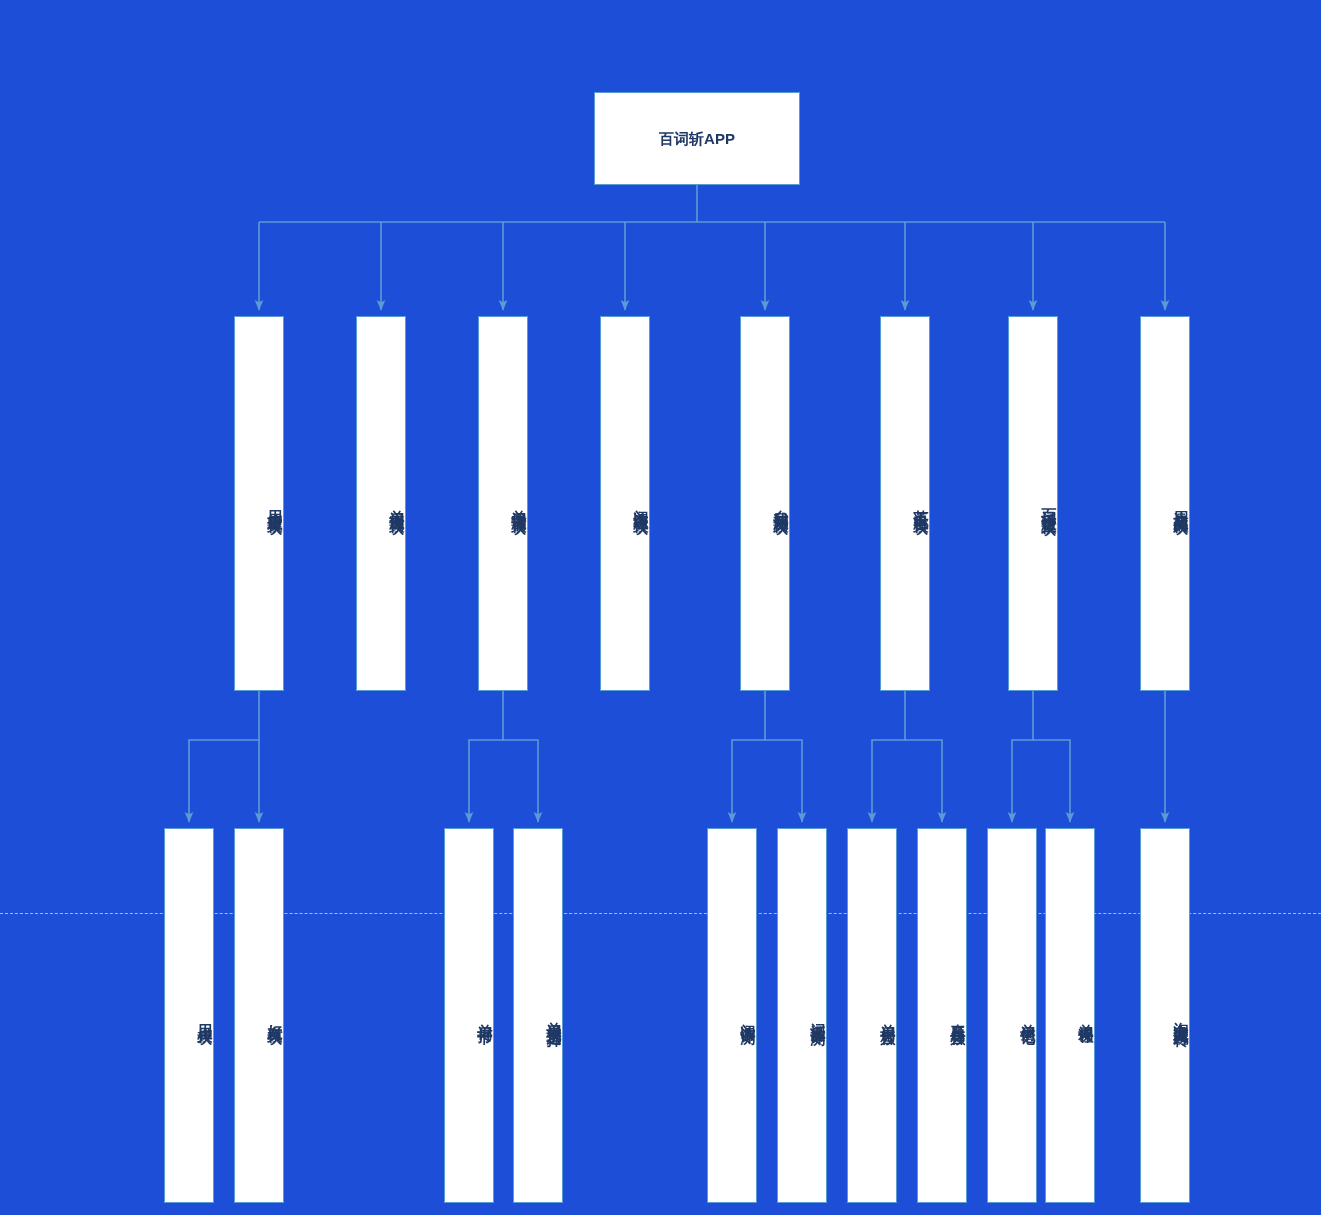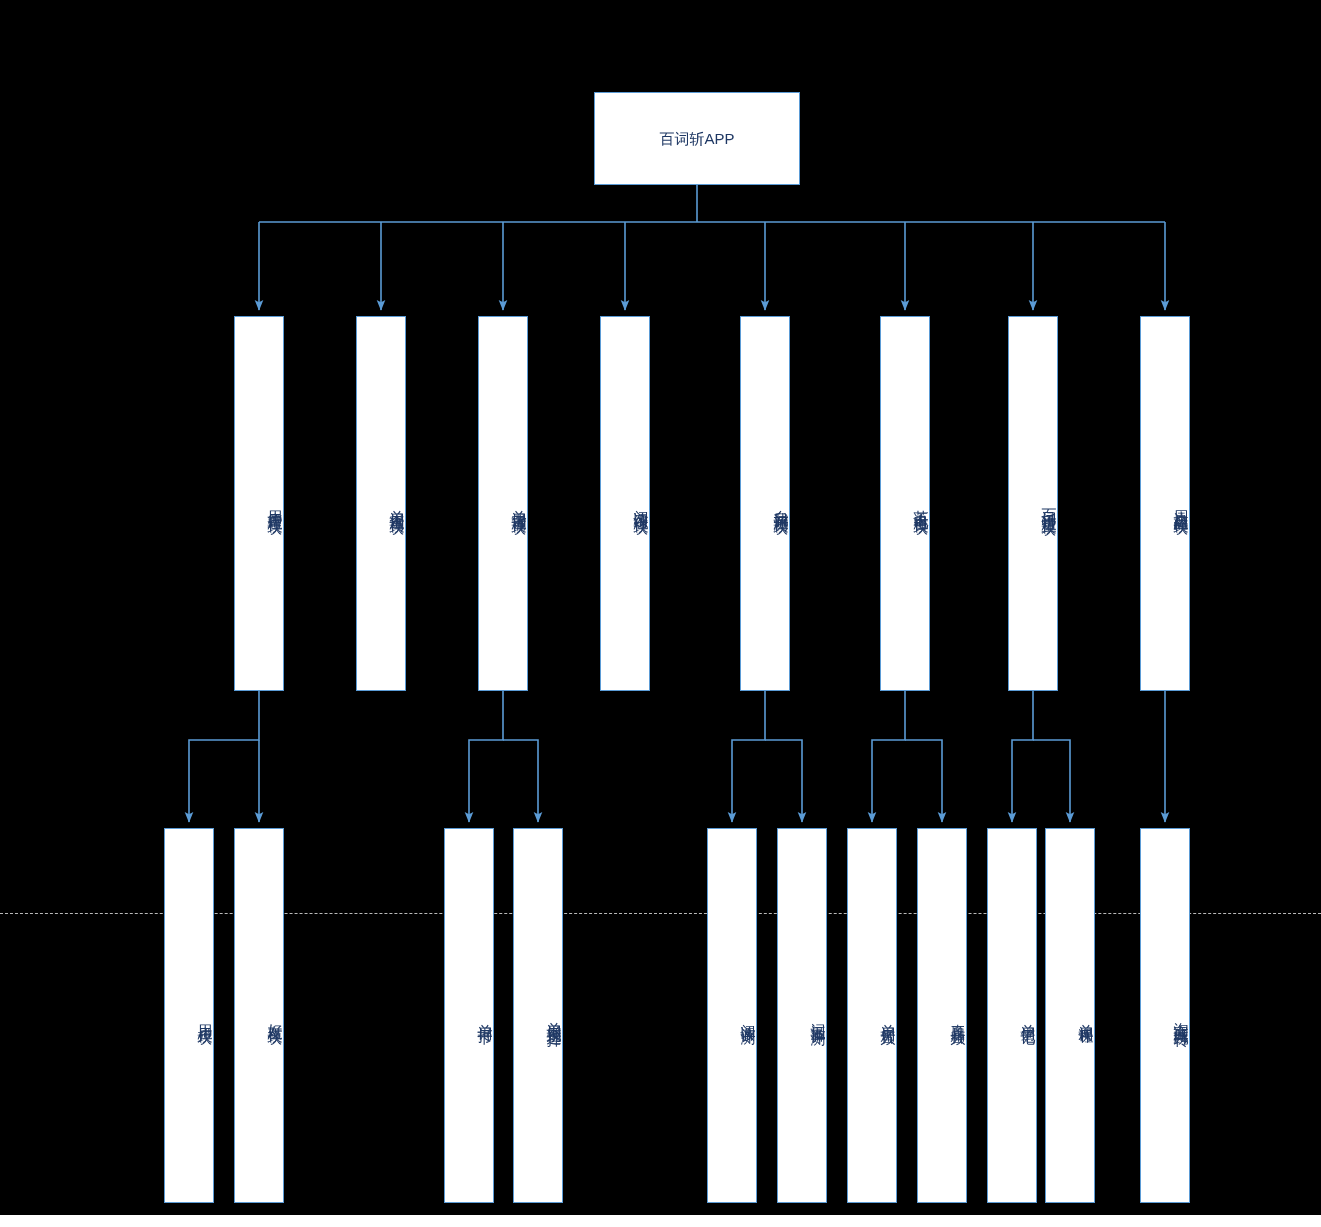--- a/index.html
+++ b/index.html
@@ -8,21 +8,22 @@
     background: #ffffff;
   }
   body {
     font-family: "Liberation Sans", "DejaVu Sans", sans-serif;
   }
   #canvas {
     position: relative;
     width: 1321px;
     height: 1215px;
     overflow: hidden;
-    background: #000000;
+    background: #1d4ed8;
+    font-weight: bold;
   }
   #wires {
     position: absolute;
     left: 0;
     top: 0;
     width: 1321px;
     height: 1227px;
     pointer-events: none;
   }
   .node {

